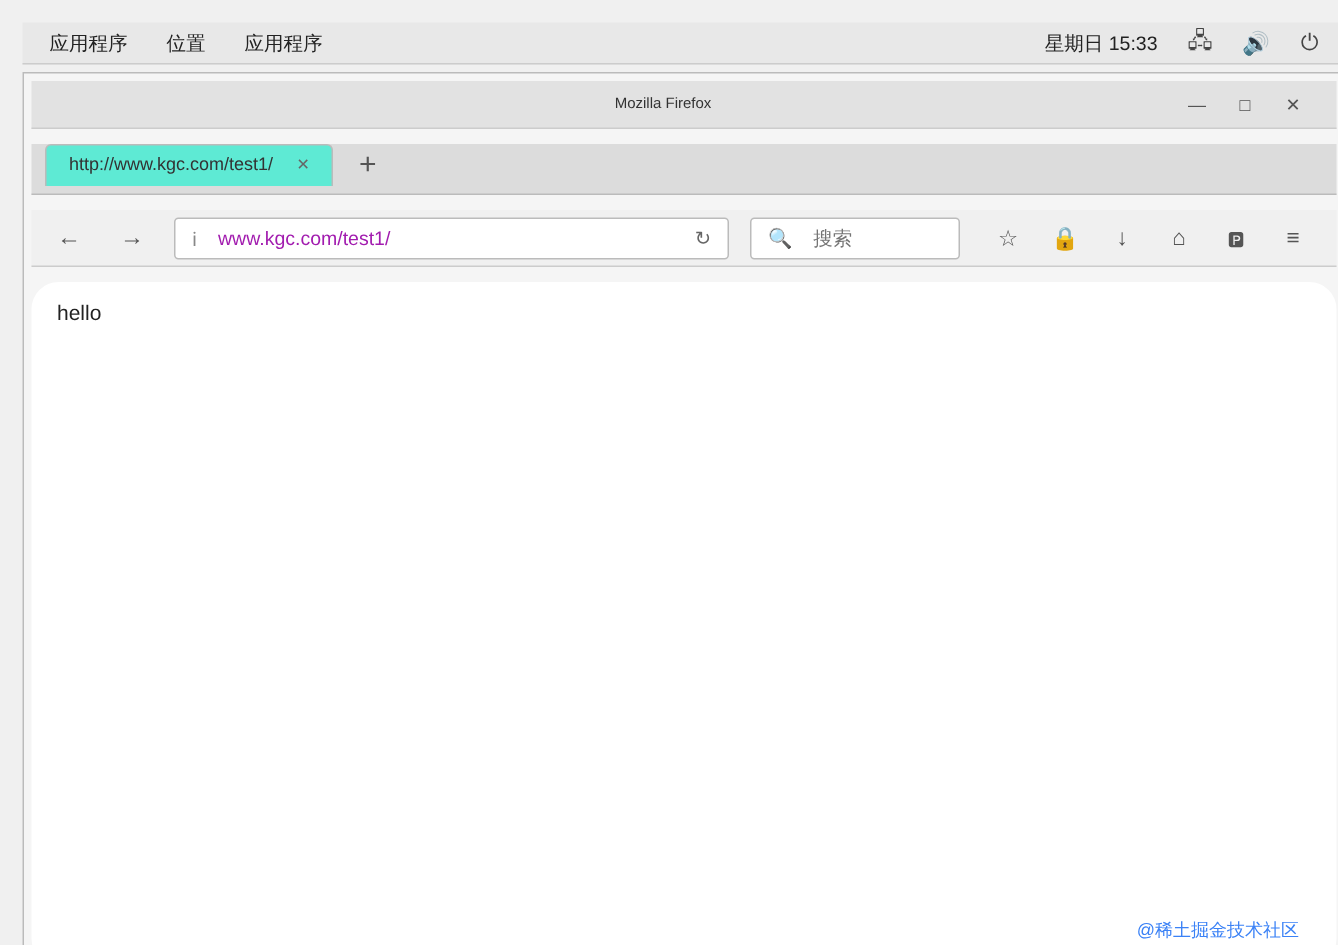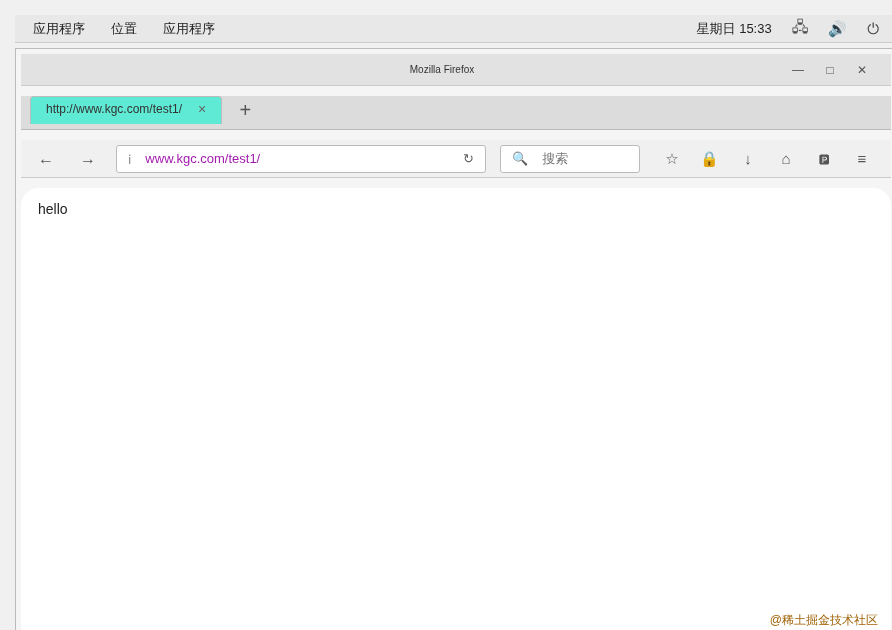--- a/index.html
+++ b/index.html
@@ -267,23 +267,23 @@
     }
 
     .page-hello {
       font-size: 14px;
       color: #222;
     }
 
     .watermark {
       position: absolute;
       bottom: 10px;
-      right: 8px;
+      right: 20px;
       font-size: 12px;
-      color: #a16207;
+      color: #3b82f6;
     }
   </style>
 </head>
 <body>
 
 <div class="taskbar">
   <div class="taskbar-left">
     <span>应用程序</span>
     <span>位置</span>
     <span>应用程序</span>

